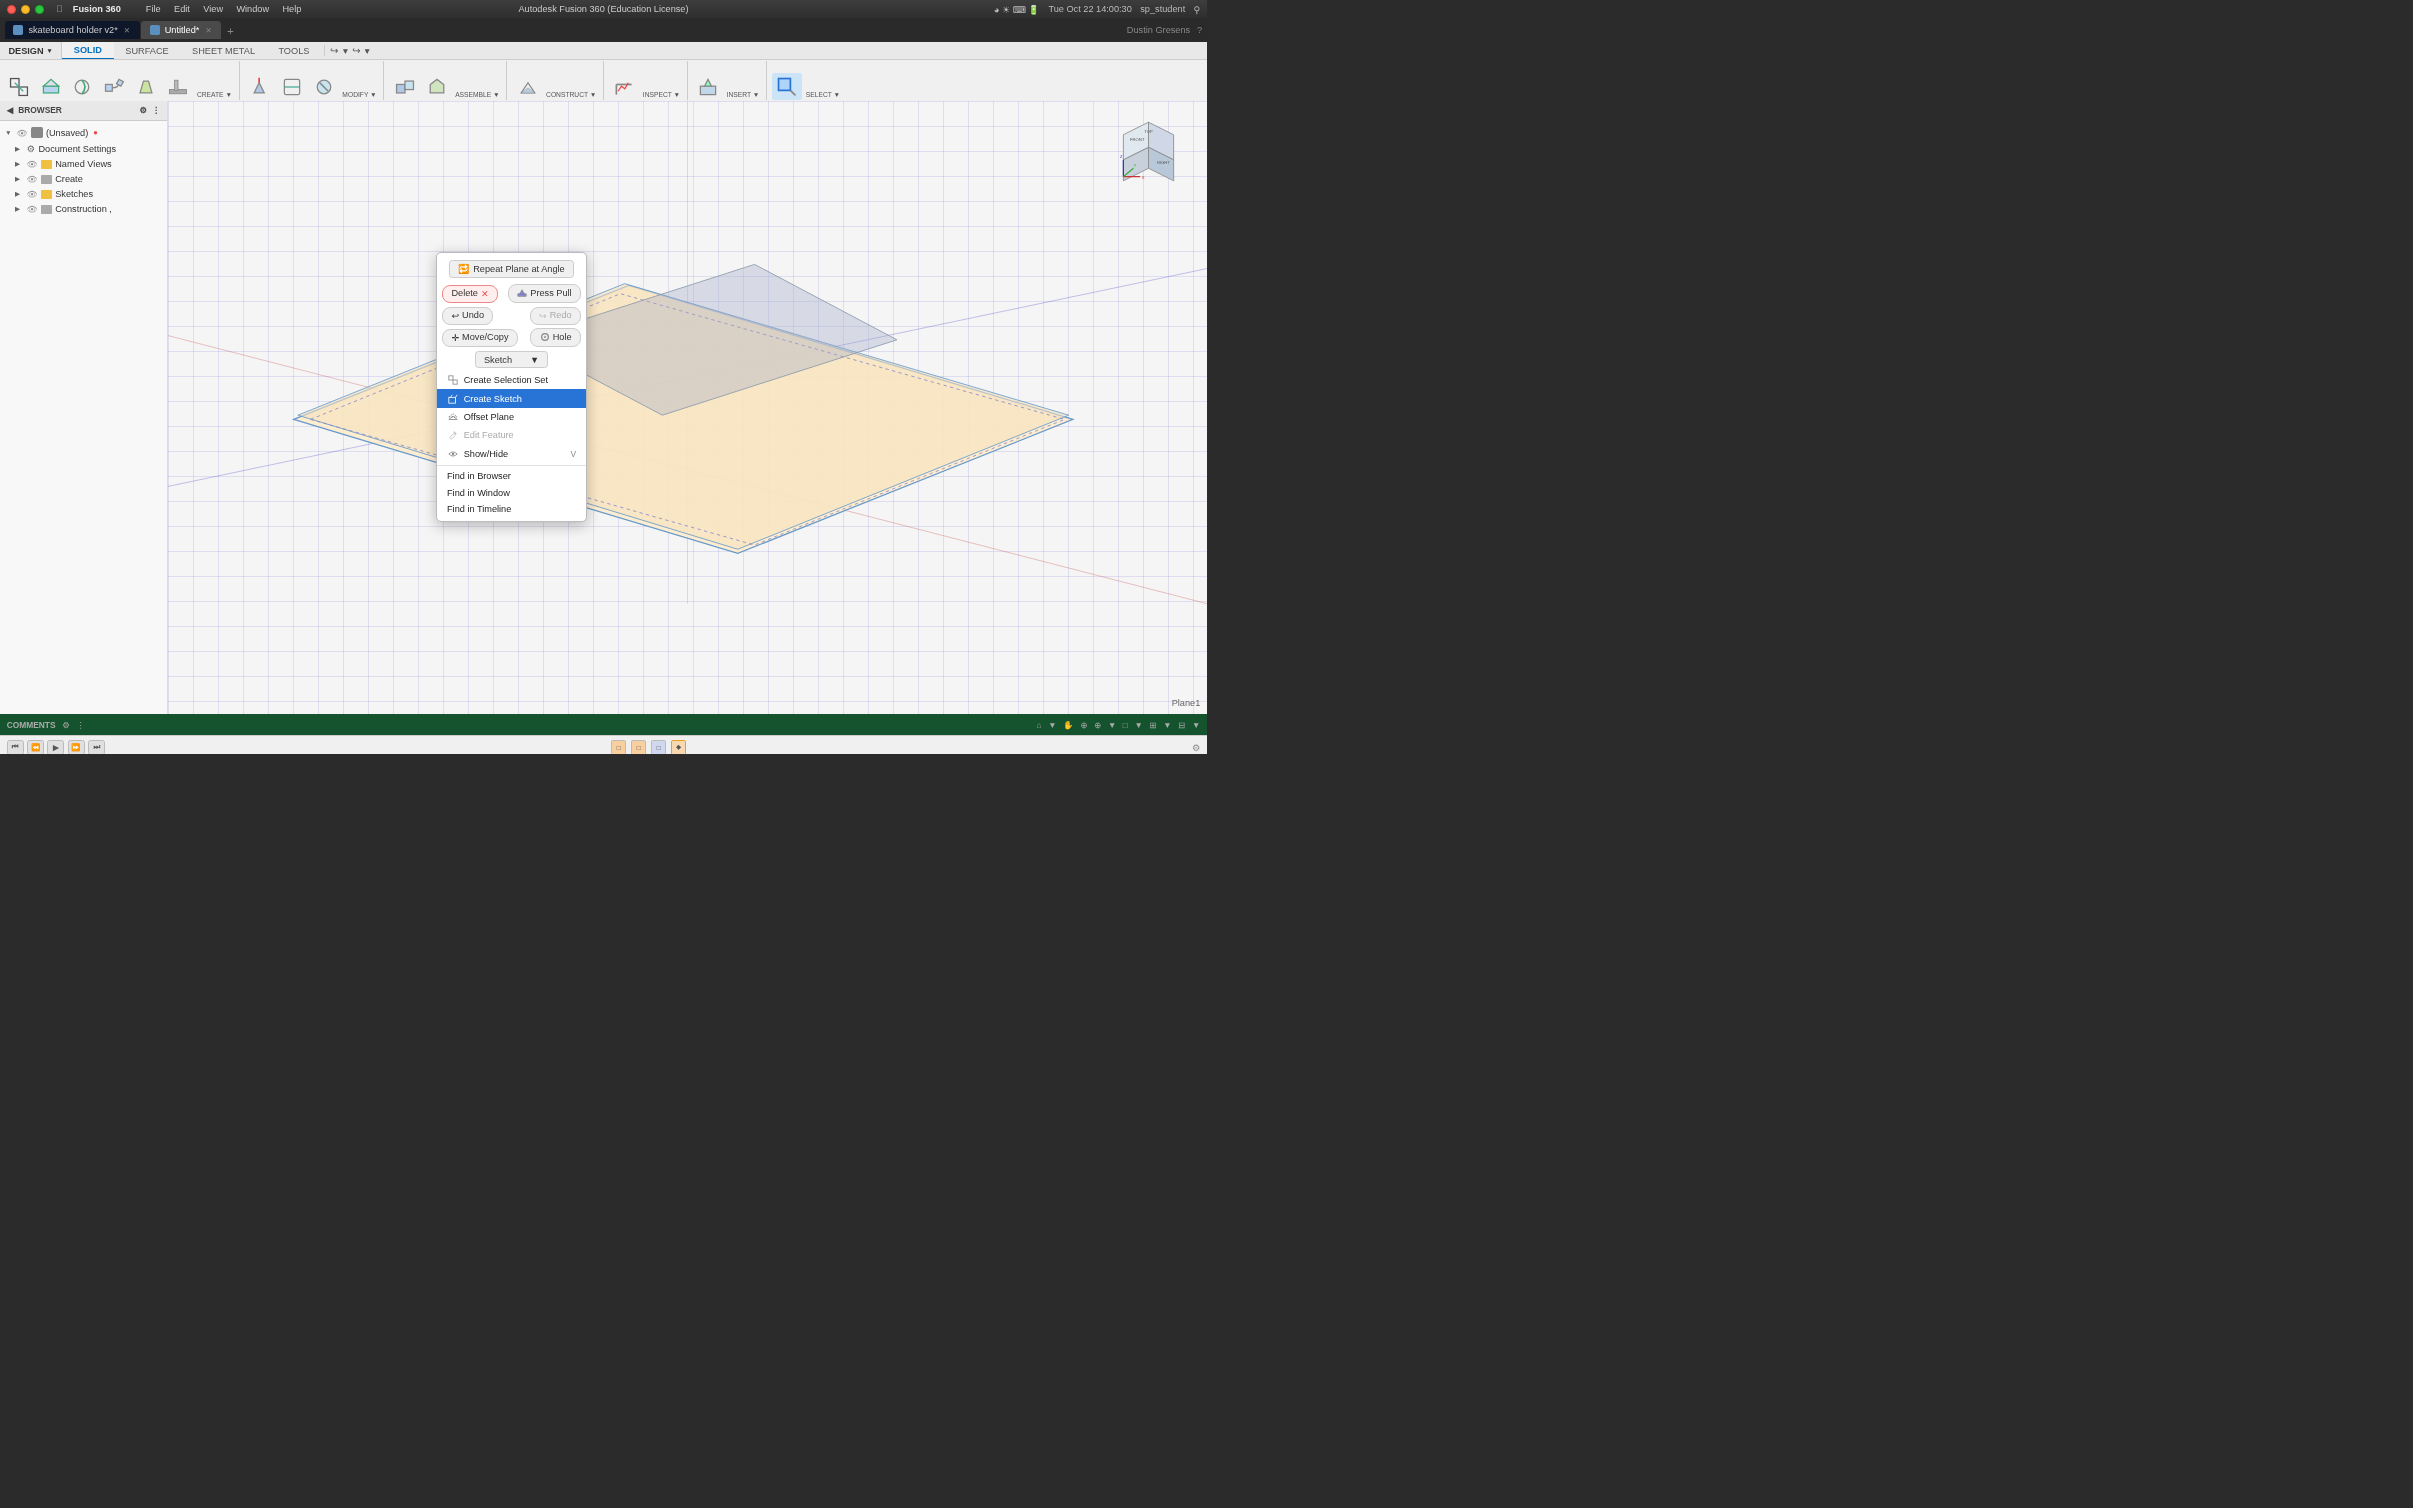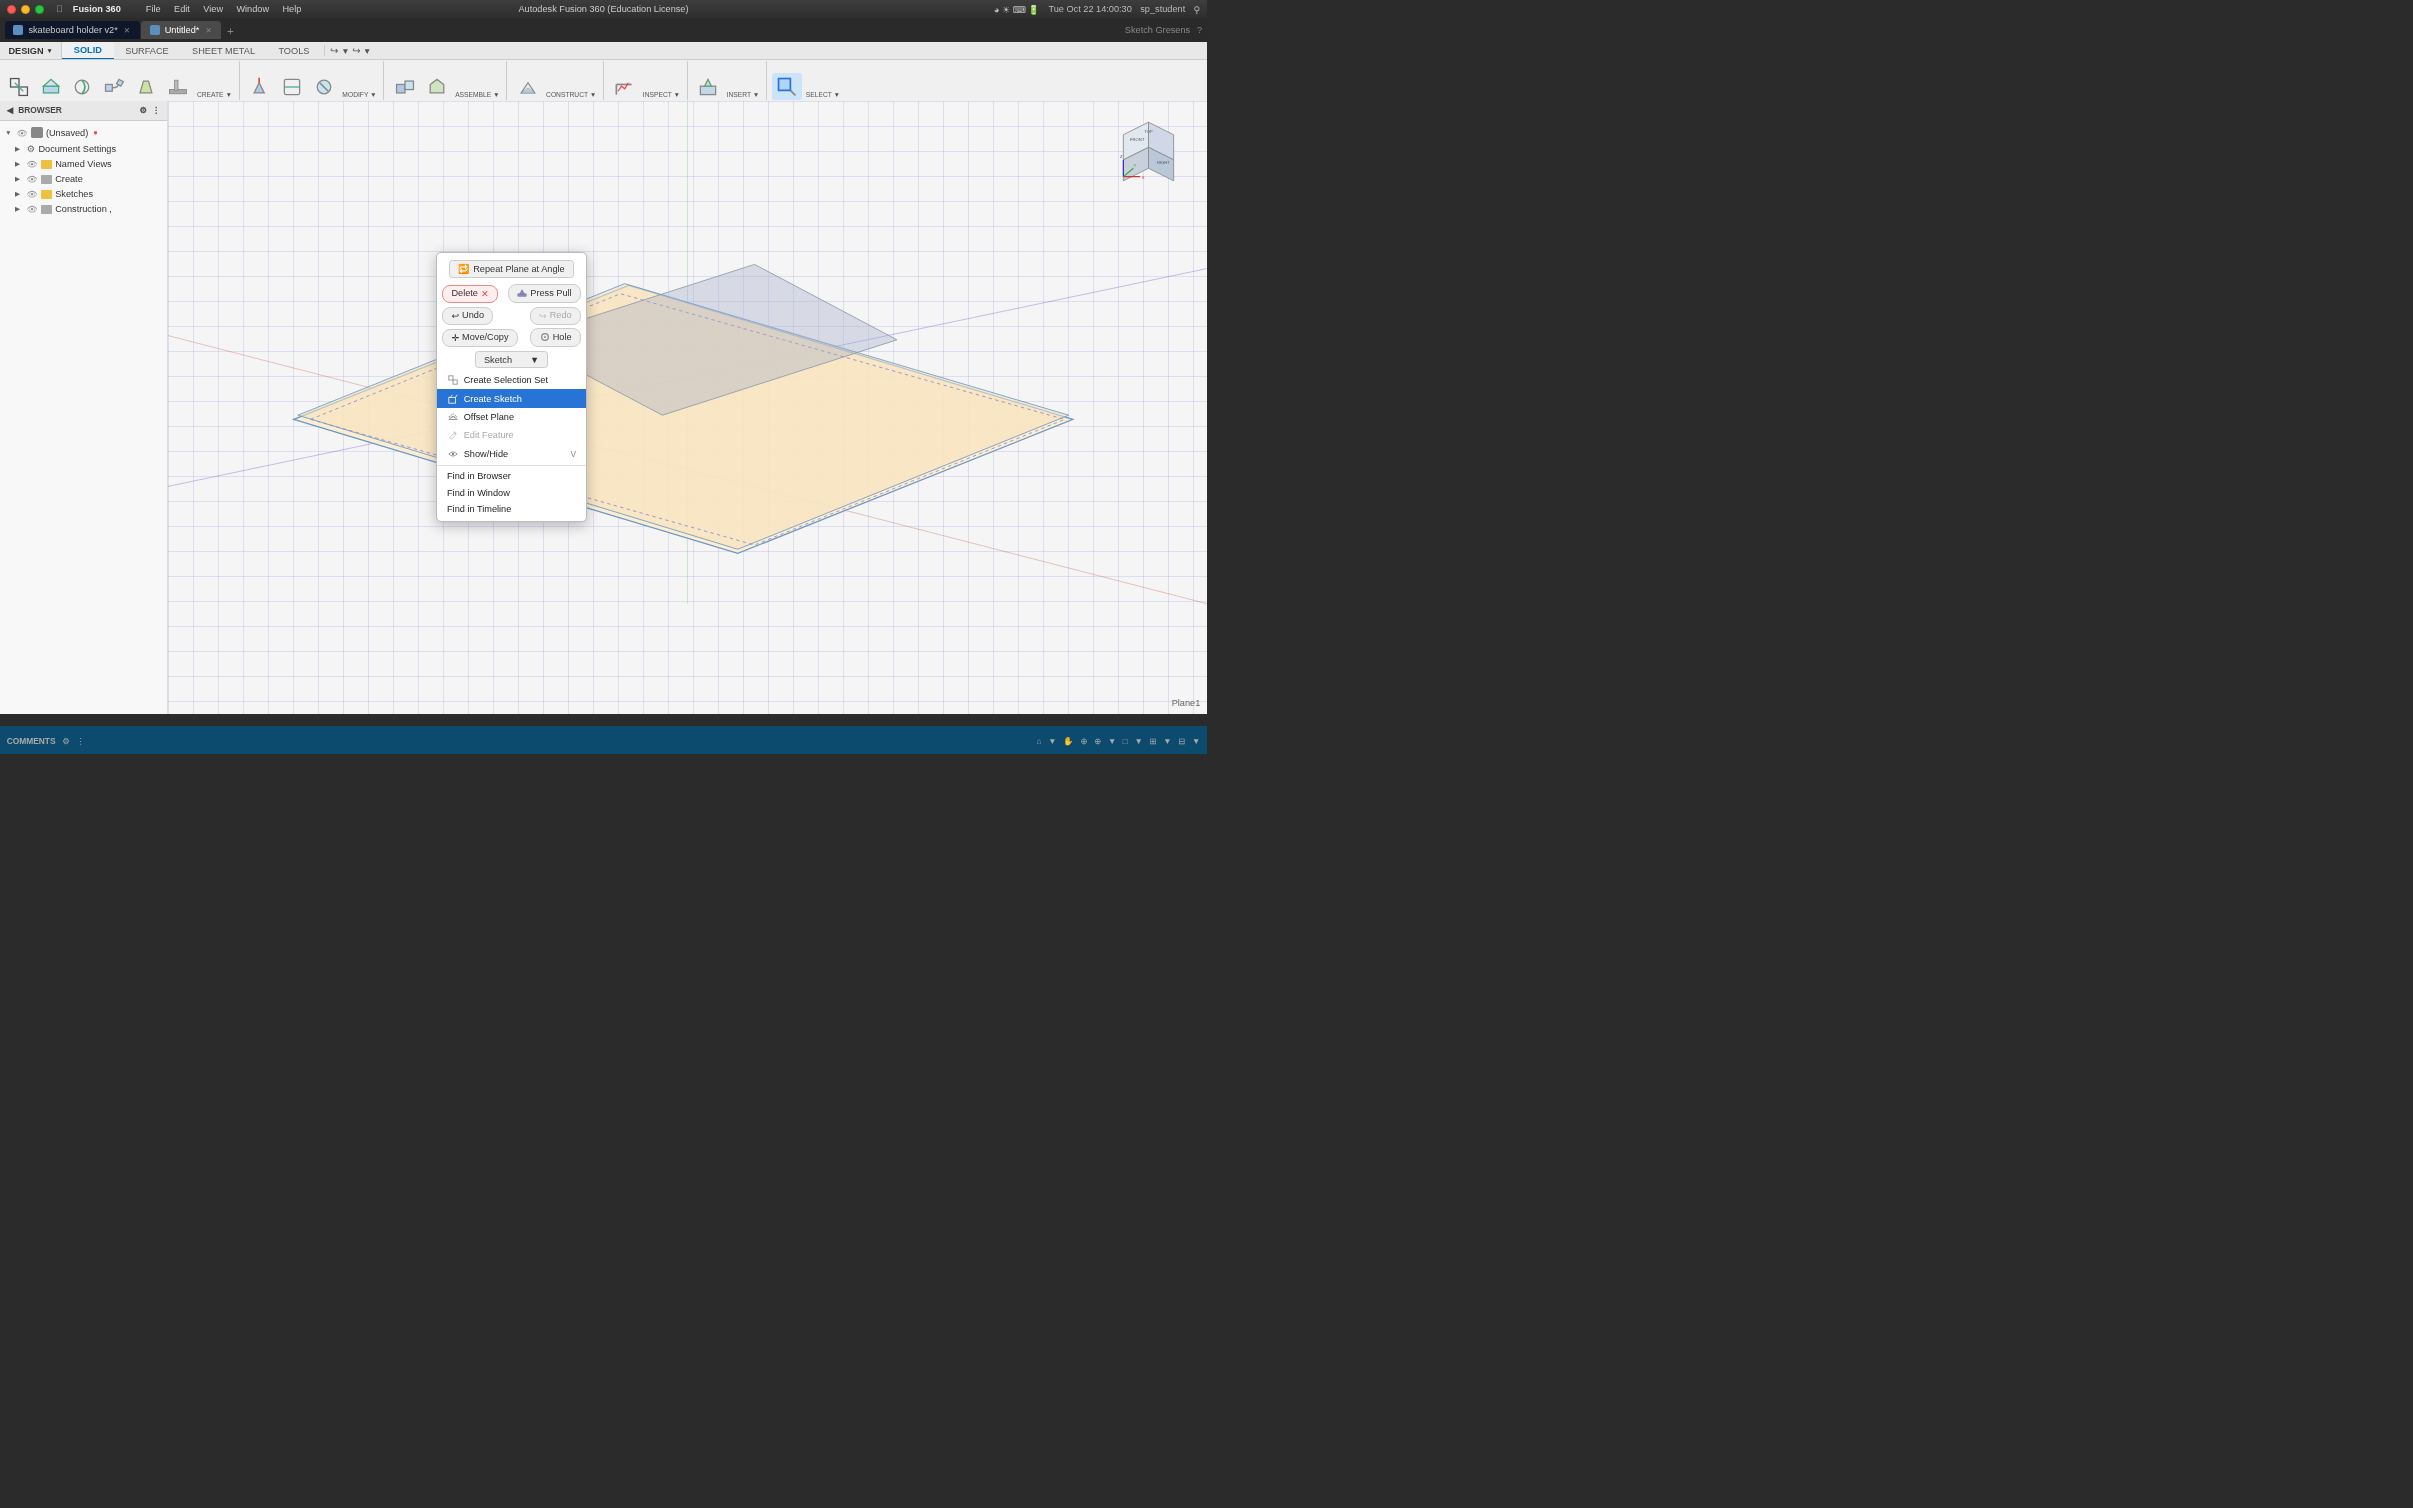--- a/index.html
+++ b/index.html
@@ -364,29 +364,28 @@
       font-size: 9.2px;
       display: flex;
       align-items: center;
       gap: 18px;
       cursor: pointer;
       color: #333;
     }
 
     
     .status-bar {
-      height: 30px;
-      background: #0c4a6e;
+      height: 21px;
+      background: #14532d;
       display: flex;
       align-items: center;
       padding: 0 6.7px;
       justify-content: space-between;
       color: #aaa;
       font-size: 8.4px;
-      margin-top: 12px;
     }
     .status-left { display: flex; gap: 6.7px; align-items: center; }
     .status-right { display: flex; gap: 6.7px; align-items: center; }
 
     
     .bottom-bar {
       height: 23.5px;
       background: #f0f0f0;
       border-top: 0.8px solid #ccc;
       display: flex;
@@ -475,21 +474,21 @@
     <span class="tab-close">✕</span>
   </div>
   <div class="tab active" style="background:#4a4a4a;">
     <div class="tab-icon" style="background:#5a8fc0;width:10px;height:10px;border-radius:1.7px;"></div>
     <span>Untitled*</span>
     <span class="tab-close">✕</span>
   </div>
   <div class="tab-new">+</div>
   <div class="title-center"></div>
   <div class="tab-bar-right">
-    <span>Sketch Gresens</span>
+    <span>Dustin Gresens</span>
     <span style="color:#888;">?</span>
   </div>
 </div>
 
 <div class="toolbar-area">
   <div class="toolbar-tabs-row">
 
     <div style="display:flex;align-items:center;padding:0 8.4px;border-right:0.8px solid #ccc;height:100%;cursor:pointer;font-size:9.2px;font-weight:bold;color:#333;gap:2.5px;">
       <span>DESIGN</span>
       <span style="font-size:6.7px;">▼</span>

